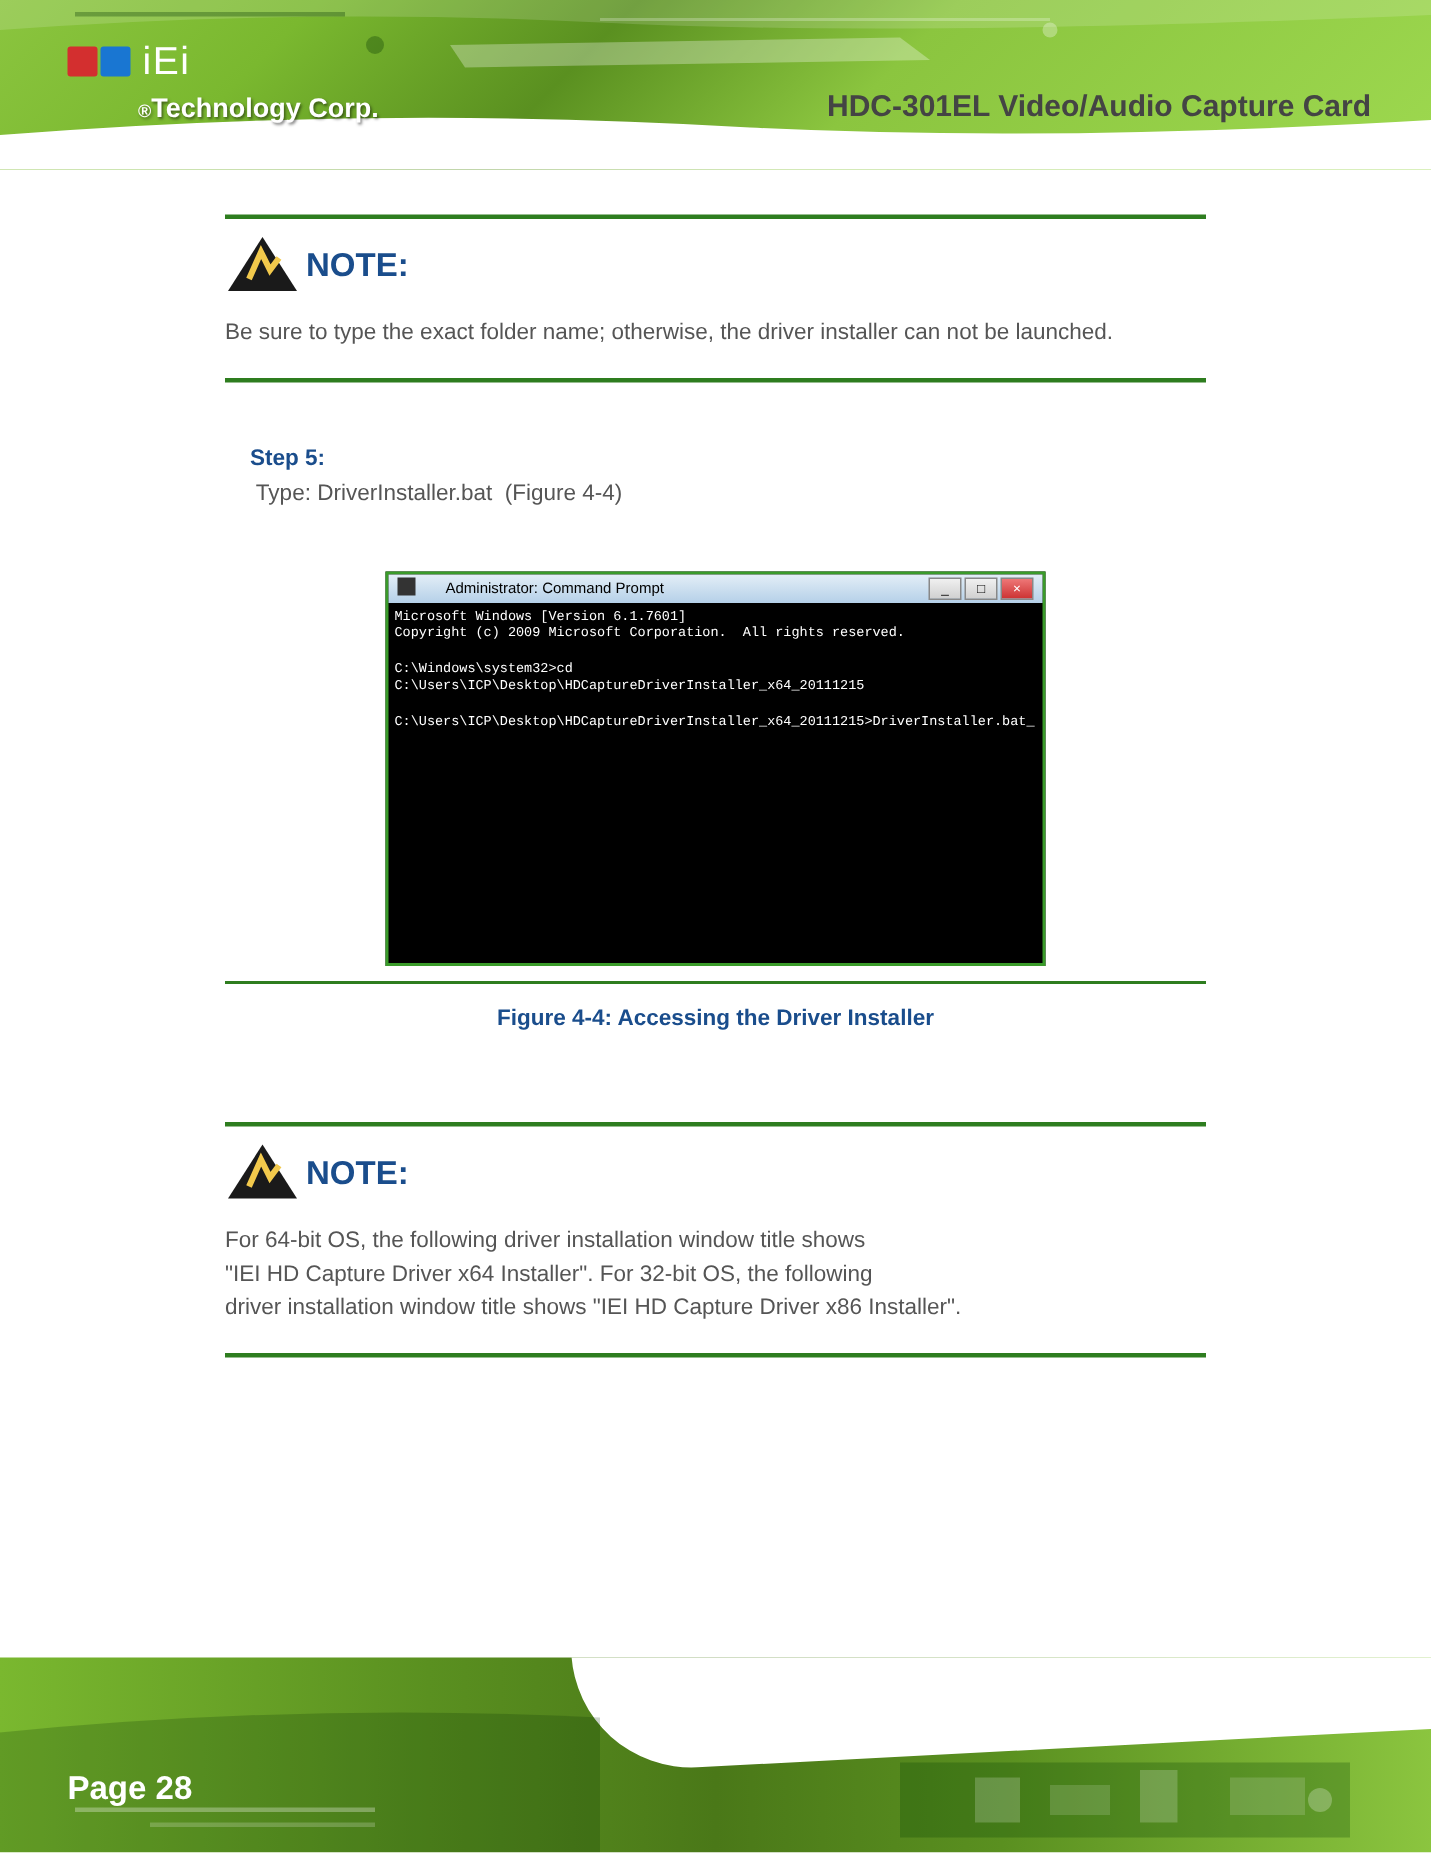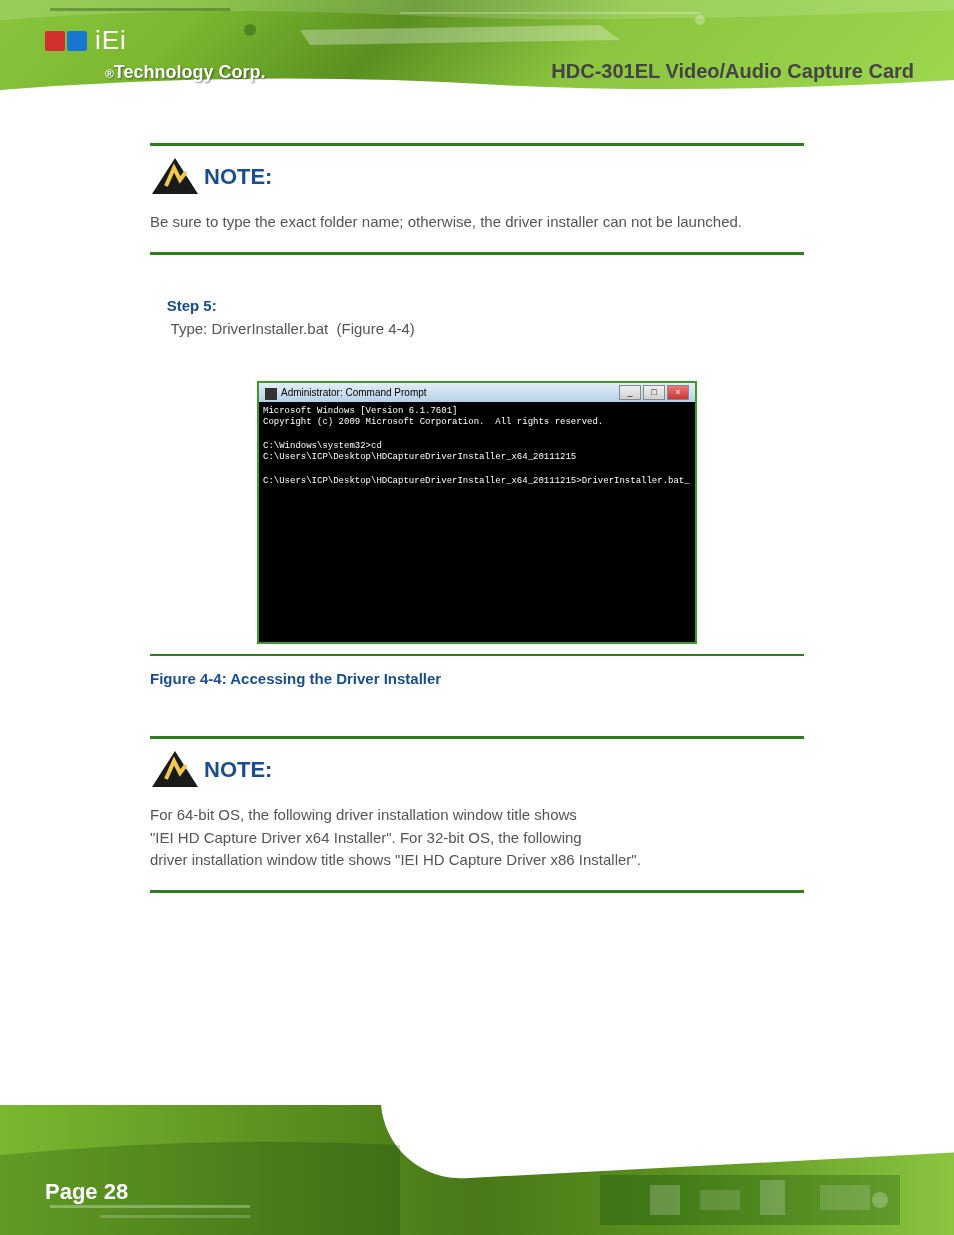--- a/index.html
+++ b/index.html
@@ -42,21 +42,21 @@
     .logo-red { background: #d32f2f; }
     .logo-blue { background: #1976d2; }
     .logo-text {
       color: #fff;
       font-size: 26px;
       font-weight: normal;
       letter-spacing: 1px;
     }
     .tech-corp {
       position: absolute;
-      left: 105px;
+      left: 92px;
       top: 62px;
       color: #fff;
       font-weight: bold;
       font-size: 18px;
       text-shadow: 1px 1px 2px rgba(0,0,0,0.5);
     }
     .tech-prefix {
       font-size: 12px;
     }
     .product-header {
@@ -117,22 +117,22 @@
       color: #000;
       padding: 2px 6px;
       display: flex;
       justify-content: space-between;
       align-items: center;
       font-family: Arial, sans-serif;
       font-size: 10px;
     }
     .cmd-title-left {
       display: flex;
-      align-items: flex-end;
-      gap: 4px;
+      align-items: flex-start;
+      gap: 20px;
     }
     .cmd-icon-small {
       width: 12px;
       height: 12px;
       background: #333;
       display: inline-block;
     }
     .cmd-buttons {
       display: flex;
       gap: 2px;
@@ -150,24 +150,25 @@
       background: linear-gradient(#e77, #c33);
       color: #fff;
     }
     .cmd-body {
       padding: 4px;
       min-height: 240px;
       white-space: pre-wrap;
       line-height: 1.3;
     }
     .figure-caption {
+      text-align: center;
       color: #1a4d8c;
       font-weight: bold;
       font-size: 15px;
-      margin: 12px 0 16px 0;
+      margin: 12px 0 28px 0;
     }
     .bold-blue {
       color: #1a4d8c;
       font-weight: bold;
     }
     .page-num {
       position: absolute;
       bottom: 30px;
       left: 45px;
       color: #fff;

